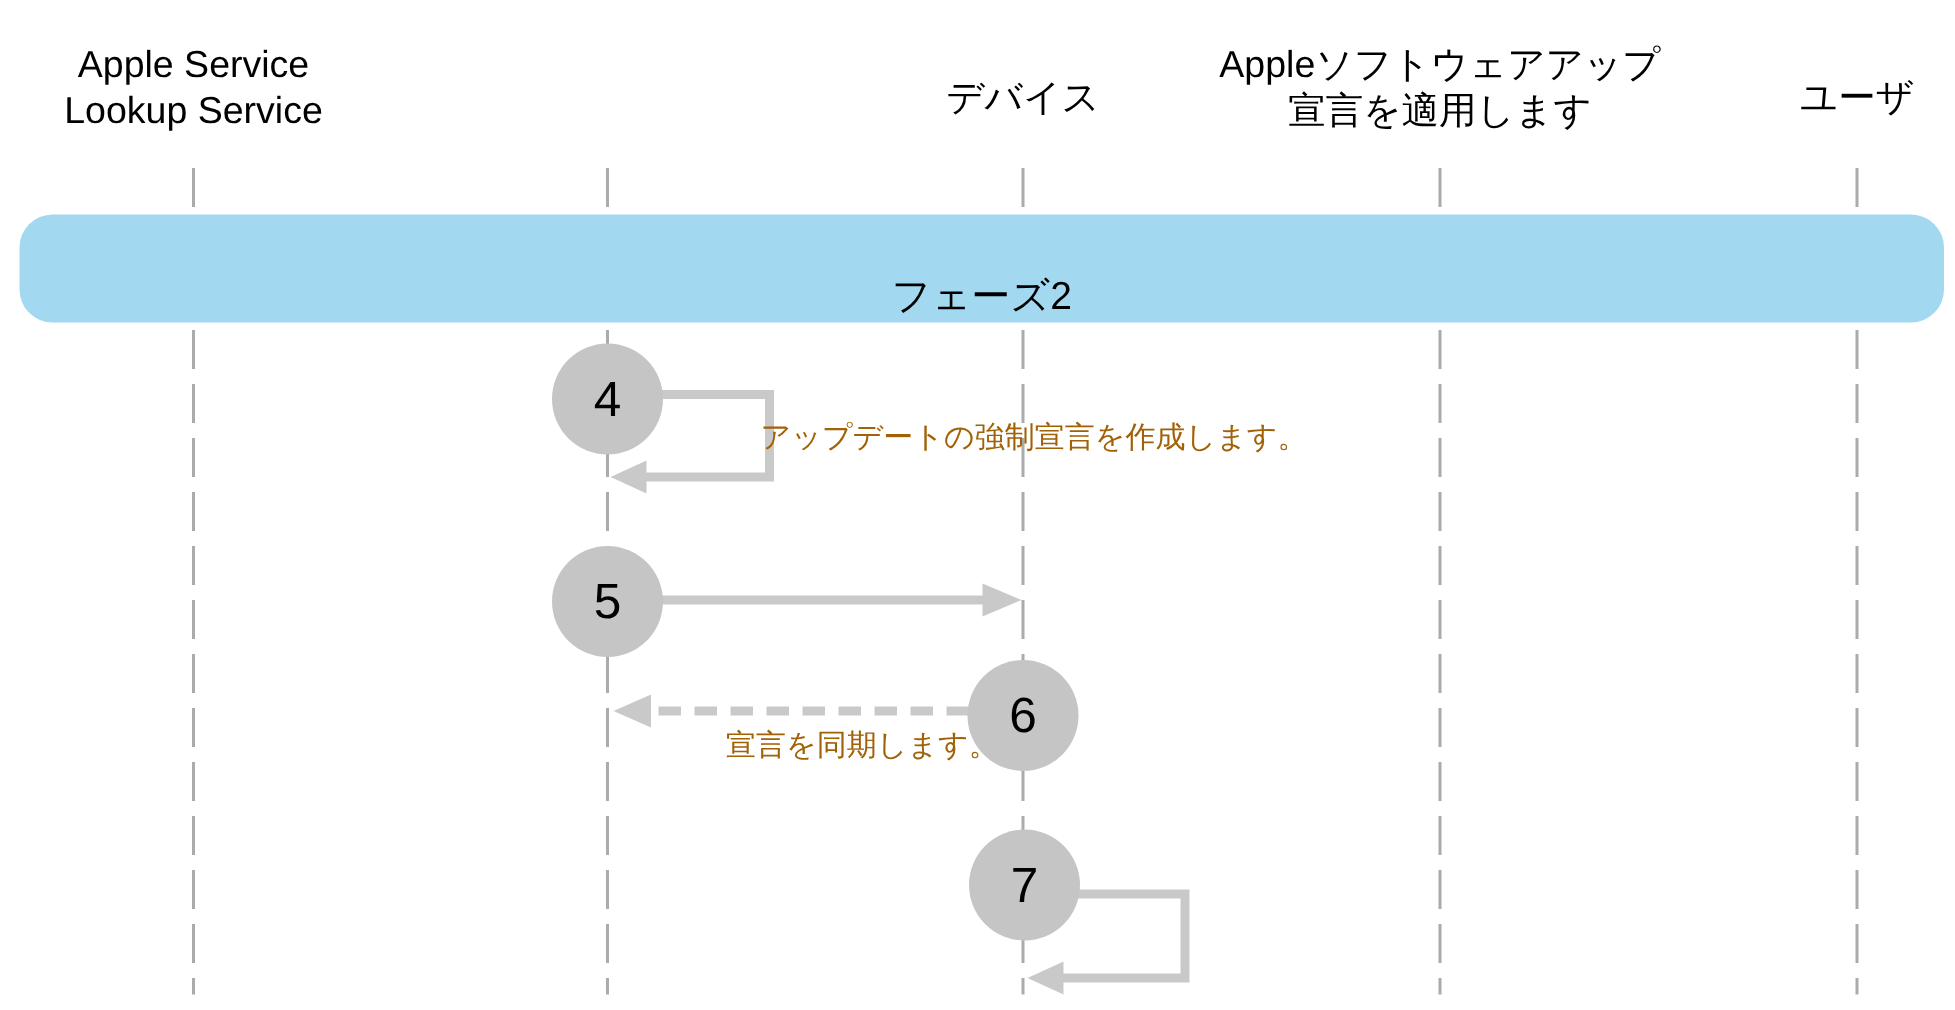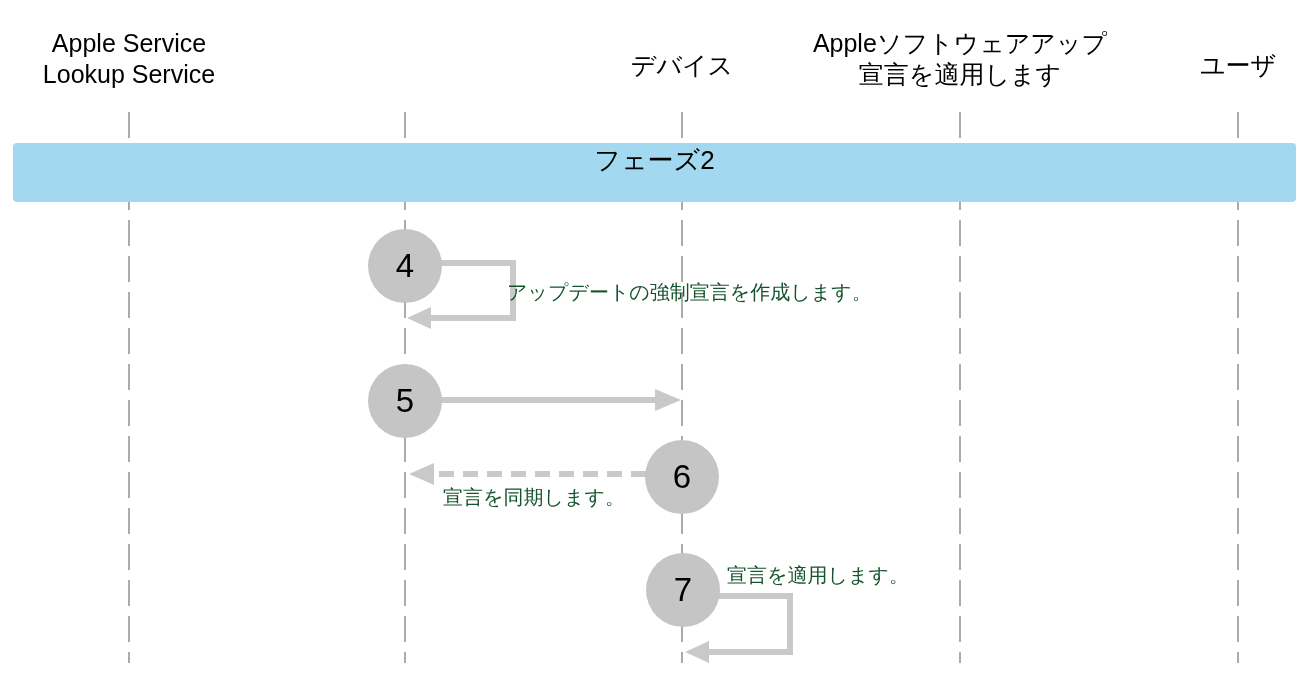--- a/index.html
+++ b/index.html
@@ -33,25 +33,25 @@
     white-space: pre-line;
     transform: translateX(-50%);
   }
   .actor.single { padding-top: 12px; box-sizing: border-box; }
 
   .banner {
     position: absolute;
     left: 13px;
     top: 143px;
     width: 1283px;
-    height: 59px;
+    height: 72px;
     background: var(--banner, #A2D8F0);
-    border-radius: 4px;
+    border-radius: 22px;
     display: flex;
-    align-items: flex-start;
+    align-items: flex-end;
     justify-content: center;
     font-size: 26px;
   }
 
   .step-circle {
     position: absolute;
     width: 74px;
     height: 74px;
     border-radius: 50%;
     background: var(--circle, #C5C5C5);
@@ -59,21 +59,21 @@
     align-items: center;
     justify-content: center;
     font-size: 33px;
     color: #000;
   }
   .step-label {
     position: absolute;
     font-size: 20px;
     line-height: 22px;
     white-space: nowrap;
-    color: #14532d;
+    color: #a16207;
   }
 </style>
 </head>
 <body>
 
 <div class="canvas">
 
   <svg class="lines-layer" width="1303" height="673" viewBox="0 0 1303 673">
     <g>
       <line class="lifeline" x1="129" y1="112" x2="129" y2="663"></line>
@@ -128,20 +128,19 @@
   </div>
   <div class="step-label" style="left:507px; top:281px">アップデートの強制宣言を作成します。</div>
 
   <div class="step-circle" style="left:368px; top:364px">
     <span>5</span>
   </div>
 
   <div class="step-circle" style="left:645px; top:440px">
     <span>6</span>
   </div>
-  <div class="step-label" style="left:443px; top:486px">宣言を同期します。</div>
+  <div class="step-label" style="left:484px; top:486px">宣言を同期します。</div>
 
   <div class="step-circle" style="left:646px; top:553px">
     <span>7</span>
   </div>
-  <div class="step-label" style="left:727px; top:564px">宣言を適用します。</div>
 
 </div>
 
 </body></html>

